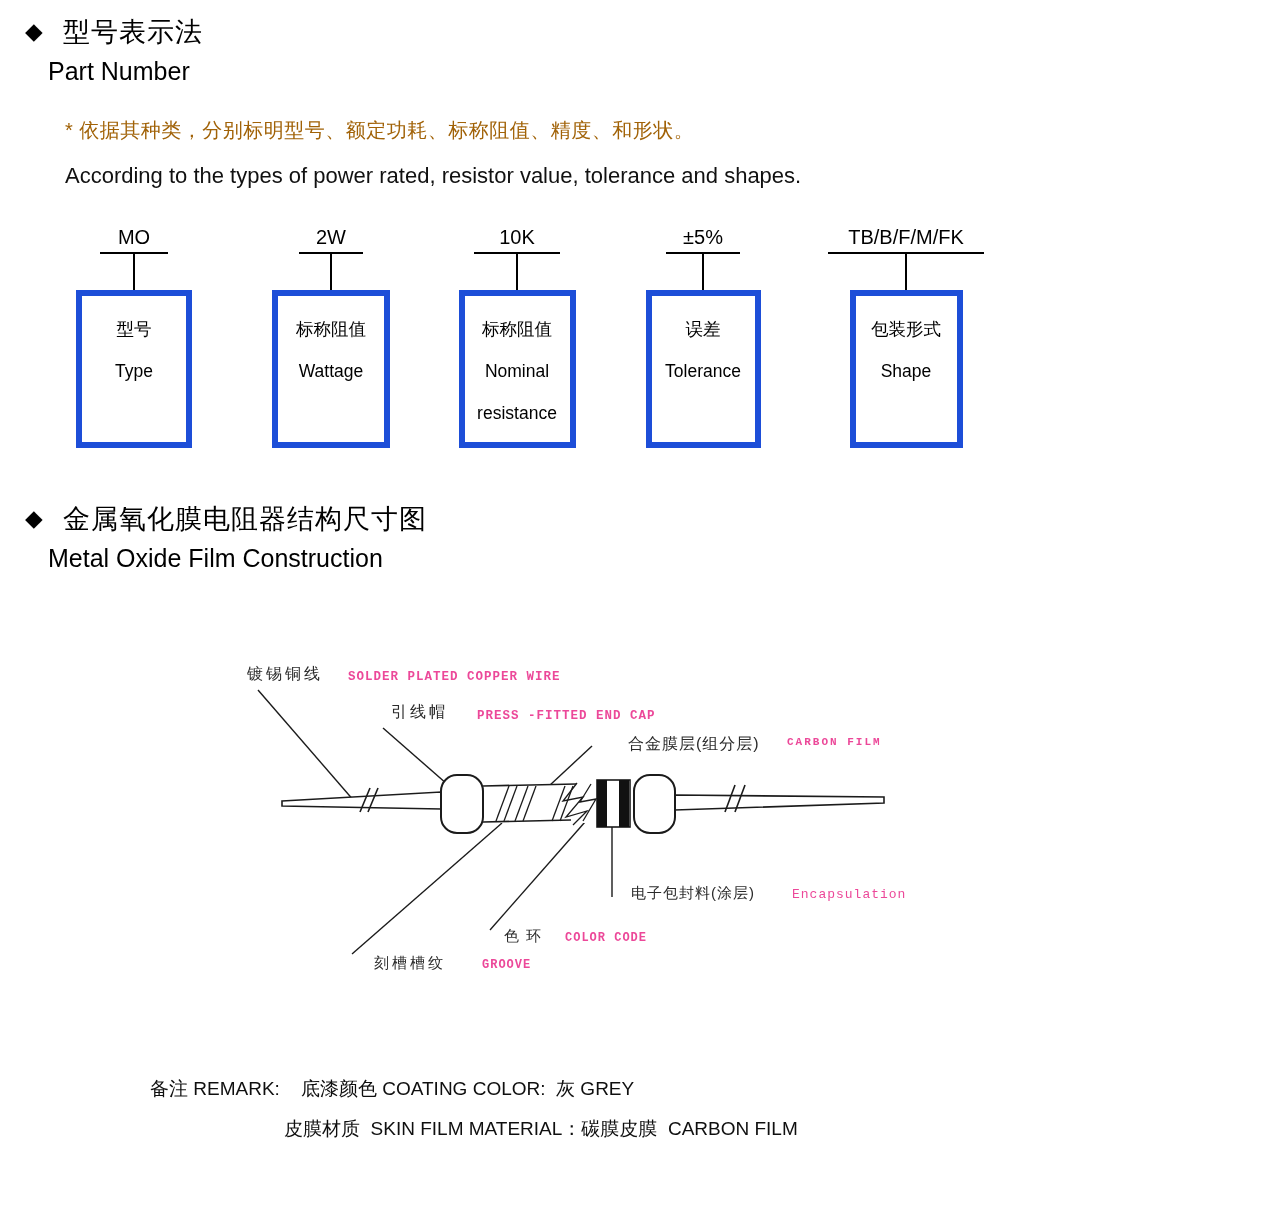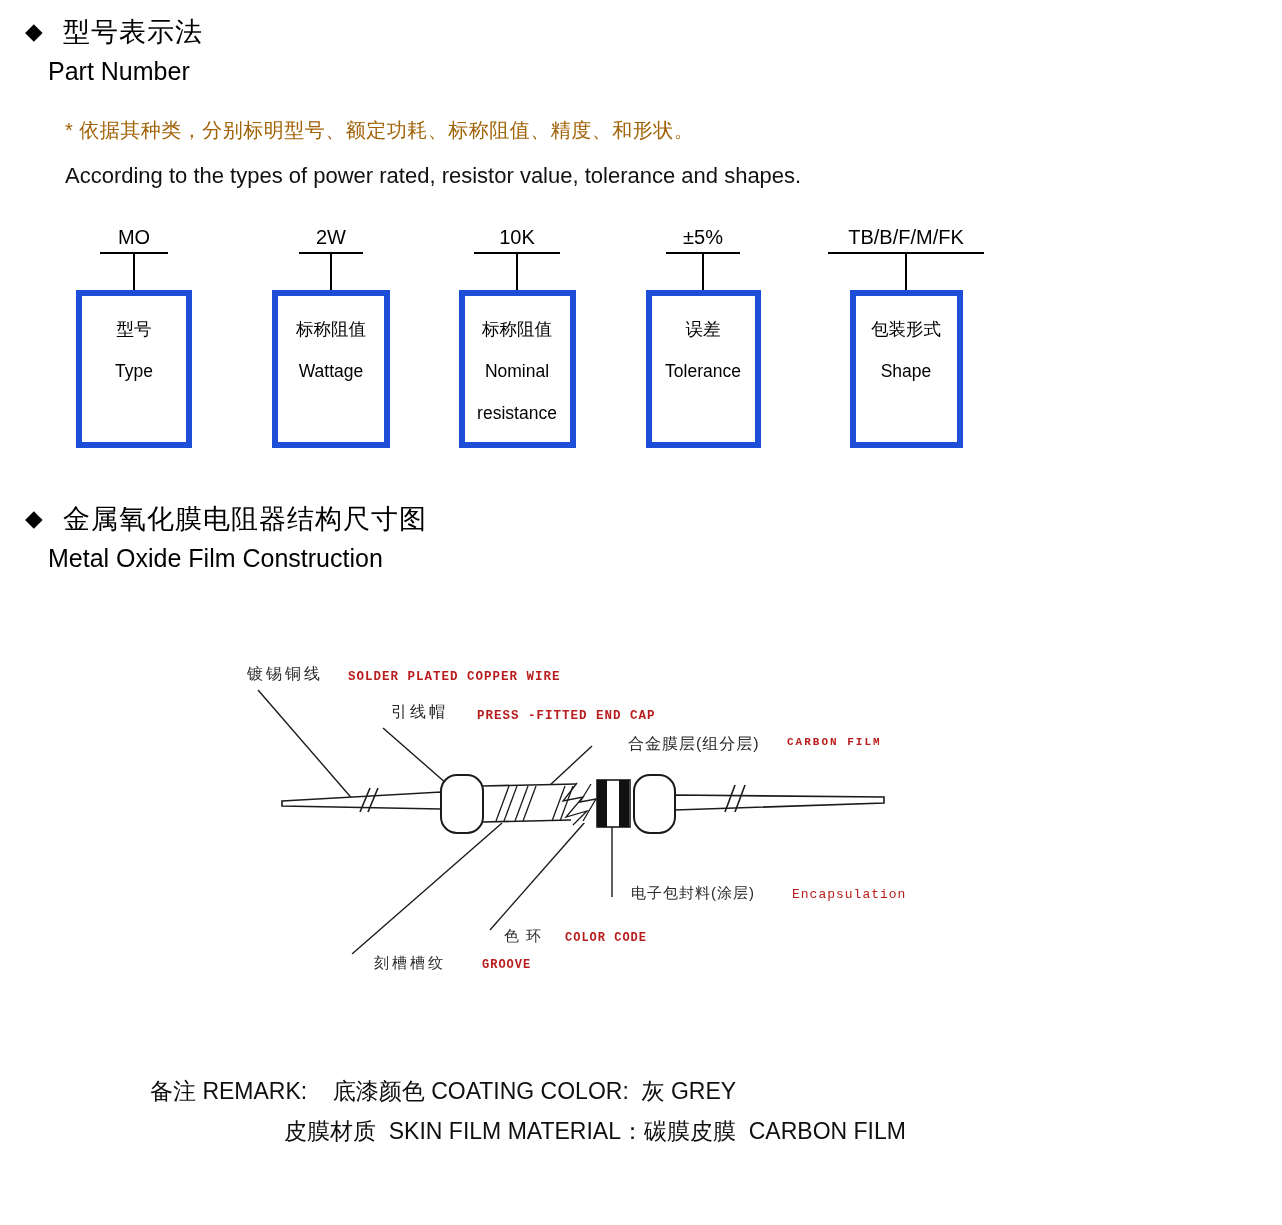--- a/index.html
+++ b/index.html
@@ -18,23 +18,23 @@
   .pncol{position:absolute;top:224px;width:170px;display:flex;flex-direction:column;align-items:center;}
   .pnval{font-size:20px;color:#000;height:28px;line-height:26px;text-align:center;
          border-bottom:2px solid #000;padding:0 3px;box-sizing:content-box;}
   .pnline{width:2px;height:36px;background:#000;}
   .pnbox{border:6px solid #1d4ed8;height:158px;box-sizing:border-box;padding-top:12px;background:#fff;}
   .pnrow{height:42px;display:flex;align-items:center;justify-content:center;font-size:17.5px;color:#000;}
   
   .diag{position:absolute;left:230px;top:650px;width:720px;height:340px;}
   .dlab-zh{position:absolute;font-size:16px;color:#2b2b2b;letter-spacing:3px;white-space:nowrap;}
   .dlab-en{position:absolute;font-family:"Liberation Mono","DejaVu Sans Mono",monospace;
-           font-size:12.5px;color:#b91c1c;letter-spacing:1px;white-space:nowrap;font-weight:600;}
+           font-size:12.5px;color:#ec4899;letter-spacing:1px;white-space:nowrap;font-weight:600;}
   .dlab-en.lt{font-weight:400;}
-  .remark{position:absolute;font-size:23px;color:#0f0f0f;white-space:pre;}
+  .remark{position:absolute;font-size:19px;color:#0f0f0f;white-space:pre;}
 </style>
 </head>
 <body>
 
 <div class="canvas">
 
   <span class="abs diamond" style="left:25px;top:20px;">◆</span>
   <div class="abs h-zh" style="left:63px;top:14px;">型号表示法</div>
   <div class="abs h-en" style="left:48px;top:57px;">Part Number</div>
 

